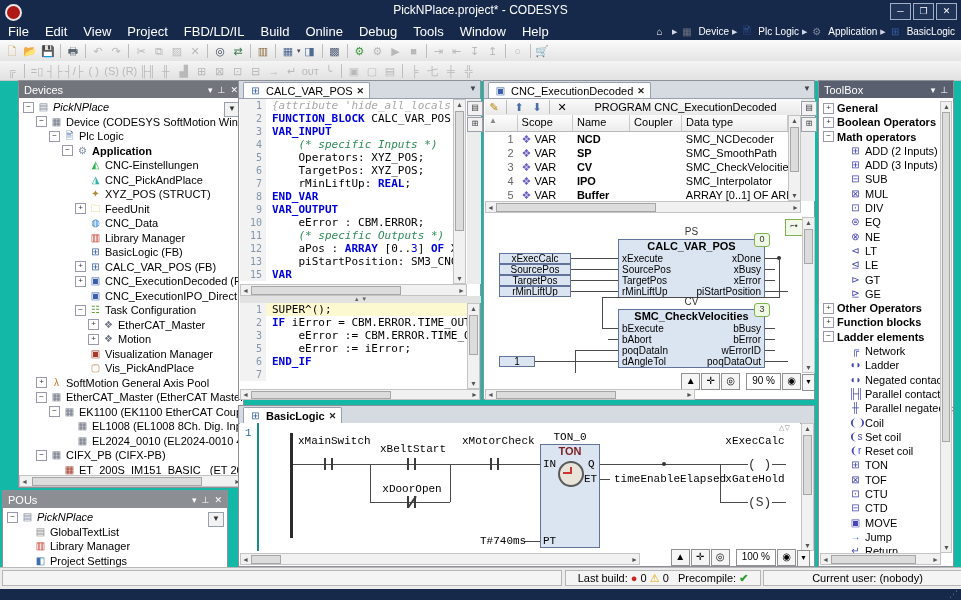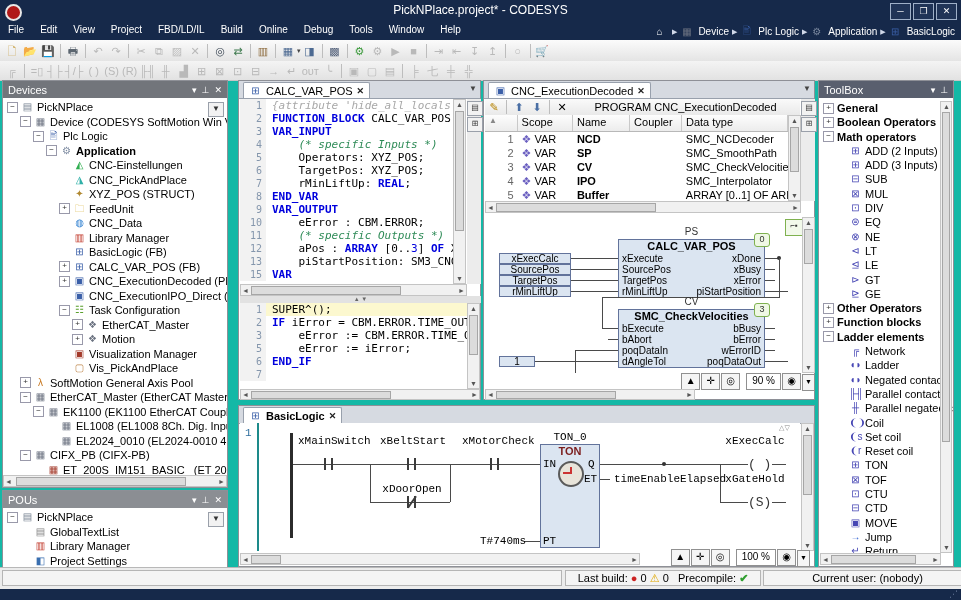--- a/index.html
+++ b/index.html
@@ -7,41 +7,41 @@
        font-family:"Liberation Sans",sans-serif;font-size:11px;color:#000;}
   .abs{position:absolute;}
   
   #titlebar{left:0;top:0;width:961px;height:22px;background:#16294a;color:#fff;}
   #logo{left:5px;top:4px;width:13px;height:13px;border-radius:50%;background:#b01818;border:2px solid #e8e8e8;}
   #title-text{left:0;top:3px;width:961px;text-align:center;font-size:12px;color:#fff;}
   .winbtn{width:19px;height:15px;border:1px solid #9fb0c8;color:#fff;font-size:9px;line-height:14px;
           text-align:center;display:inline-block;margin-left:2px;background:#203457;}
   #winbtns{right:4px;top:3px;}
   #menubar{left:0;top:22px;width:961px;height:18px;background:#16294a;color:#fff;}
-  .menu-item{display:inline-block;padding:2px 8px;color:#fff;font-size:10px;}
+  .menu-item{display:inline-block;padding:2px 8px;color:#fff;font-size:13px;}
   #breadcrumb{right:6px;top:1px;color:#fff;display:flex;align-items:center;gap:3px;font-size:10px;}
   .crumb-sep{color:#d0d8e8;font-size:7px;}
   
   #toolbar1{left:0;top:40px;width:961px;height:21px;background:linear-gradient(#fbfbfb,#e4e4e4);border-bottom:1px solid #cfcfcf;padding-left:3px;display:flex;align-items:center;}
   #toolbar2{left:0;top:61px;width:961px;height:19px;background:linear-gradient(#f4f4f4,#e2e2e2);border-bottom:1px solid #c6c6c6;padding-left:3px;display:flex;align-items:center;}
   .tbtn{display:inline-block;min-width:16px;height:16px;line-height:16px;text-align:center;font-size:11px;margin:0 1px;}
   .tbtn.dis{color:#b9b9b9 !important;}
   .tsep{display:inline-block;width:1px;height:14px;background:#bdbdbd;margin:0 3px;}
   
   .panel{background:#fff;border:1px solid #8e9097;box-sizing:border-box;}
   .phead{height:17px;color:#fff;font-size:11px;line-height:16px;padding:0 5px;display:flex;justify-content:space-between;align-items:center;}
   .phead .pbtns span{margin-left:5px;font-size:9px;}
   
   .tree{overflow:hidden;background:#fff;position:relative;}
   .trow{height:14.5px;line-height:14.5px;white-space:nowrap;display:flex;align-items:center;overflow:hidden;}
   .expander{display:inline-block;width:9px;height:9px;border:1px solid #99a;background:#fff;
             font-size:8px;line-height:7px;text-align:center;color:#333;margin-right:3px;flex:none;}
   .icn{display:inline-block;width:13px;text-align:center;margin-right:3px;font-size:10px;flex:none;}
   .tlabel{white-space:nowrap;}
-  .it{} .bd{font-weight:bold;}
+  .it{font-style:italic;} .bd{font-weight:bold;}
   .combo{width:14px;height:13px;border:1px solid #9aa0aa;background:#f2f2f2;font-size:8px;line-height:12px;text-align:center;color:#333;}
   
   .tabstrip{height:17px;background:#d6dae1;border-bottom:1px solid #98a0ac;display:flex;align-items:flex-end;position:relative;}
   .tab{height:15px;background:#fff;border:1px solid #98a0ac;border-bottom:none;padding:0 5px;font-size:11px;
        display:flex;gap:4px;align-items:center;border-radius:2px 2px 0 0;margin-left:4px;}
   .tabx{font-size:9px;font-weight:bold;color:#222;}
   .tabdd{position:absolute;right:3px;top:3px;font-size:8px;color:#444;}
   
   .code{font-family:"DejaVu Sans Mono",monospace;font-size:11px;line-height:13px;background:#fff;overflow:hidden;}
   .cline{height:13px;white-space:pre;}
@@ -187,21 +187,21 @@
       <span class="tbtn dis">▣</span>
       <span class="tbtn dis">▢</span>
       <span class="tbtn dis">▤</span>
       <span class="tsep"></span>
       <span class="tbtn dis">╞</span>
       <span class="tbtn dis">七</span>
       <span class="tbtn dis">╪</span>
       <span class="tbtn dis">╬</span>
     </div>
 
-  <div id="devices-panel" class="abs panel" style="left:2px;top:80px;width:226px;height:408px;">
+  <div id="devices-panel" class="abs panel" style="left:18px;top:80px;width:226px;height:408px;">
     <div class="phead" style="background:#72757b;">
       <span>Devices</span>
       <span class="pbtns"><span>▾</span><span>⊥</span><span>✕</span></span>
     </div>
     <div id="devices-tree" class="tree" style="height:376px;padding-top:2px;">
         <div class="trow" style="padding-left: 4px;">
           <span class="expander">−</span>
           <span class="icn" style="color: rgb(122, 134, 148);">▤</span>
           <span class="tlabel it">PickNPlace</span>
         </div>
@@ -600,21 +600,21 @@
       </div>
     </div>
     <div id="ladder" class="abs" style="left:1px;top:17px;width:560px;height:128px;background:#fff;overflow:hidden;">
         <div class="lmono" style="left: 5px; top: 4px; color: rgb(46, 110, 158);">1</div>
         <div style="position: absolute; left: 17px; top: 0px; width: 2px; height: 128px; background: rgb(29, 138, 138);"></div>
         <div style="position: absolute; left: 50px; top: 10px; width: 3px; height: 105px; background: rgb(43, 43, 43);"></div>
         <div class="wire" style="left: 53px; top: 41px; width: 247px; height: 1px;"></div>
         <div class="lmono" style="left: 58px; top: 12px; width: 64px; text-align: center;">xMainSwitch</div>
         <div class="cbar" style="left: 84px; top: 35px;"></div>
         <div class="cbar" style="left: 91px; top: 35px;"></div>
-        <div class="lmono" style="left: 140px; top: 12px; width: 64px; text-align: right;">xBeltStart</div>
+        <div class="lmono" style="left: 140px; top: 20px; width: 64px; text-align: right;">xBeltStart</div>
         <div class="cbar" style="left: 167px; top: 35px;"></div>
         <div class="cbar" style="left: 174px; top: 35px;"></div>
         <div class="lmono" style="left: 222px; top: 12px; width: 64px; text-align: center;">xMotorCheck</div>
         <div class="cbar" style="left: 250px; top: 35px;"></div>
         <div class="cbar" style="left: 257px; top: 35px;"></div>
         <div class="wire" style="left: 130px; top: 41px; width: 1px; height: 38px;"></div>
         <div class="wire" style="left: 210px; top: 41px; width: 1px; height: 38px;"></div>
         <div class="wire" style="left: 130px; top: 79px; width: 80px; height: 1px;"></div>
         <div class="lmono" style="left: 140px; top: 60px; width: 64px; text-align: center;">xDoorOpen</div>
         <div class="cbar" style="left: 167px; top: 73px;"></div>

